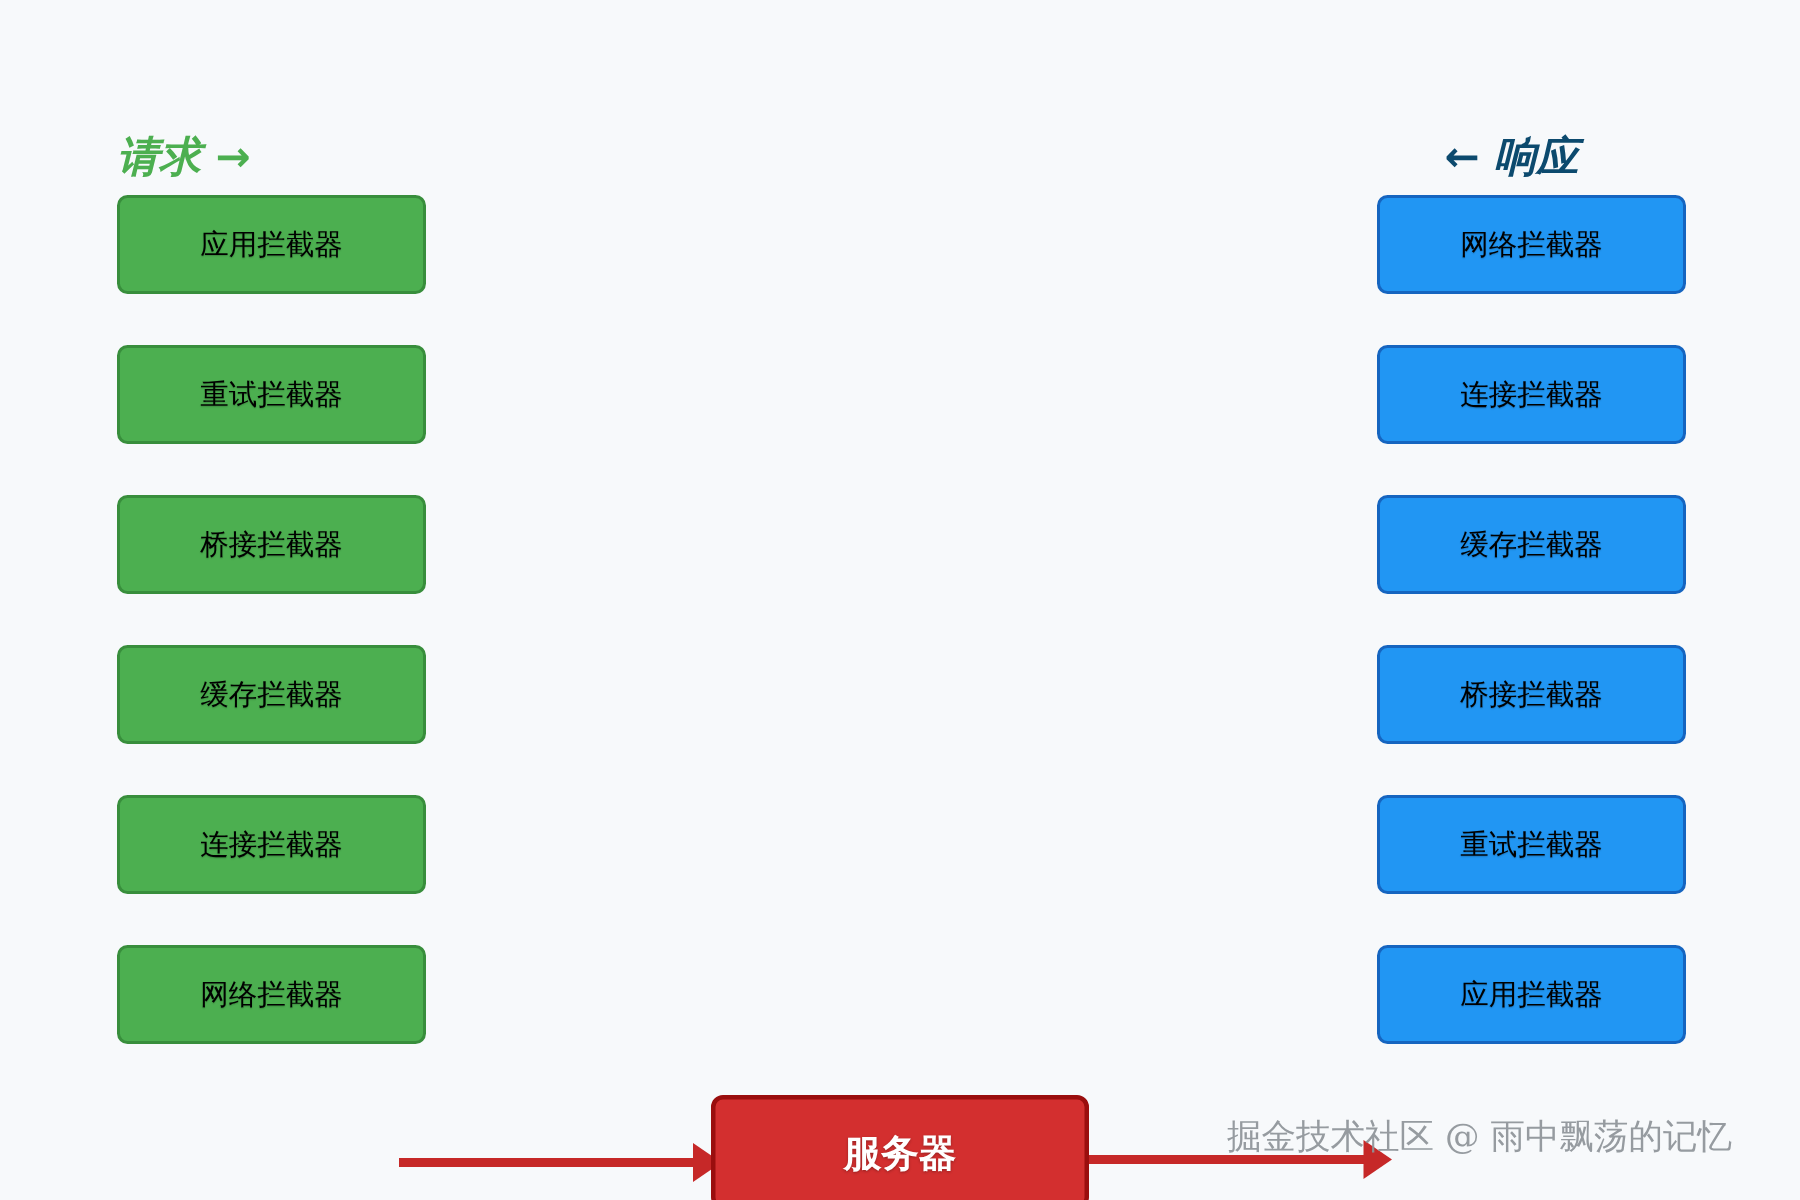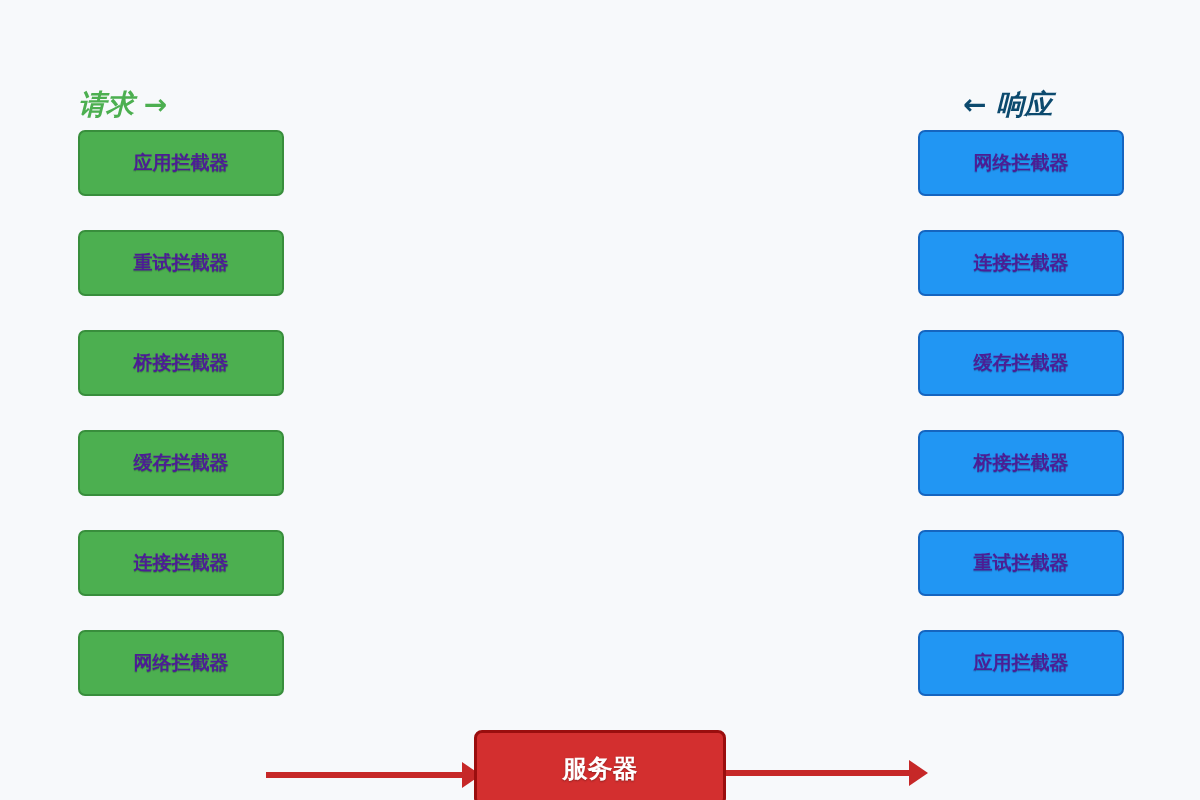--- a/index.html
+++ b/index.html
@@ -65,22 +65,22 @@
   .node {
     position: relative;
     width: 206px;
     height: 66px;
     box-sizing: border-box;
     border-radius: 7px;
     display: flex;
     align-items: center;
     justify-content: center;
     font-size: 19px;
-    font-weight: bold;
-    color: #4c1d95;
+    font-weight: normal;
+    color: #000000;
     text-shadow: 0 1px 1px rgba(0,0,0,0.22);
     margin-bottom: 34px;
   }
   .node:last-child { margin-bottom: 0; }
 
   .chain.left .node {
     background: #4caf50;
     border: 2px solid #388e3c;
   }
   .chain.right .node {
@@ -177,14 +177,15 @@
 
   <div class="server">服务器</div>
 
   <div class="h-arrow from-server">
     <svg width="210" height="30" viewBox="0 0 210 30">
       <line x1="0" y1="15" x2="193" y2="15" stroke="#c62828" stroke-width="6"></line>
       <polygon points="191,2 210,15 191,28" fill="#c62828"></polygon>
     </svg>
   </div>
 
+  <div class="watermark">掘金技术社区 @ 雨中飘荡的记忆</div>
 
 </div>
 
 </body></html>

